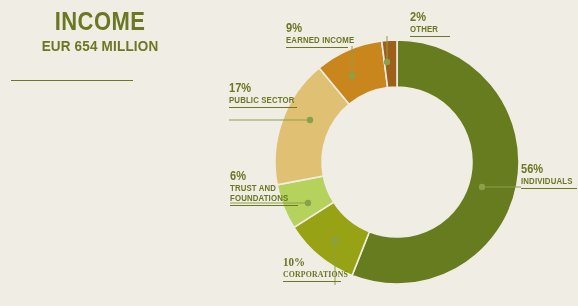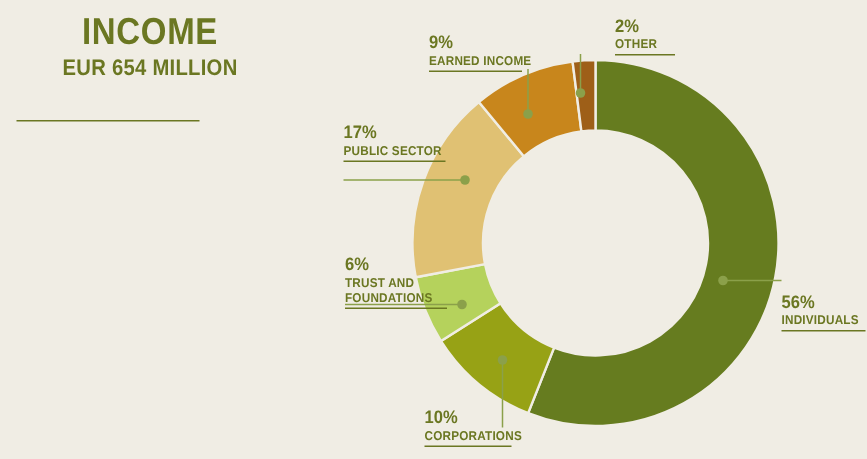--- a/index.html
+++ b/index.html
@@ -128,26 +128,26 @@
         <path d="M 310 120 L 229 120" class="leader-line"></path>
         <circle cx="310" cy="120" r="3.2" class="leader-dot"></circle>
         <path d="M 352 76 L 352 46" class="leader-line"></path>
         <circle cx="352" cy="76" r="3.2" class="leader-dot"></circle>
         <path d="M 387 62 L 387 36" class="leader-line"></path>
         <circle cx="387" cy="62" r="3.2" class="leader-dot"></circle>
       </g>
   </svg>
 
   <div id="callout-layer">
-      <div class="callout" style="left: 521px; top: 163px; margin-top: 32px;">
+      <div class="callout" style="left: 521px; top: 163px;">
         <div class="pct">56%</div>
         <div class="name">INDIVIDUALS</div>
         <div style="width: 56px; height: 1px; background: rgb(107, 119, 34); margin-top: 2px;"></div>
       </div>
-      <div class="callout" style="left: 283px; top: 272px;">
+      <div class="callout" style="left: 283px; top: 256px; font-family: Liberation Serif, serif;">
         <div class="pct">10%</div>
         <div class="name">CORPORATIONS</div>
         <div style="width: 58px; height: 1px; background: rgb(107, 119, 34); margin-top: 2px;"></div>
       </div>
       <div class="callout" style="left: 230px; top: 170px;">
         <div class="pct">6%</div>
         <div class="name">TRUST AND</div>
         <div class="name">FOUNDATIONS</div>
         <div style="width: 68px; height: 1px; background: rgb(107, 119, 34); margin-top: 2px;"></div>
       </div>

